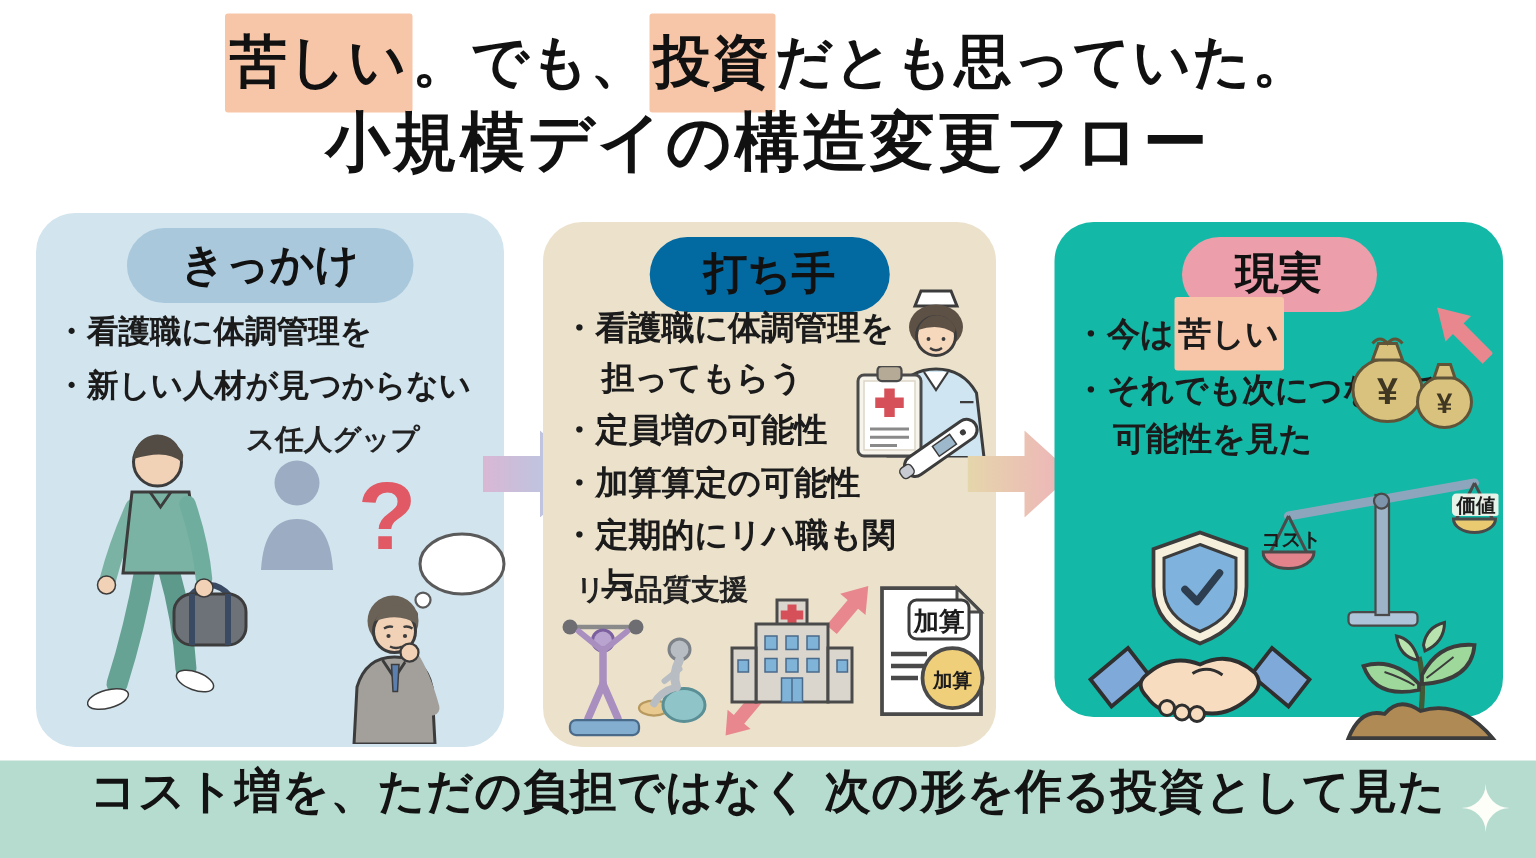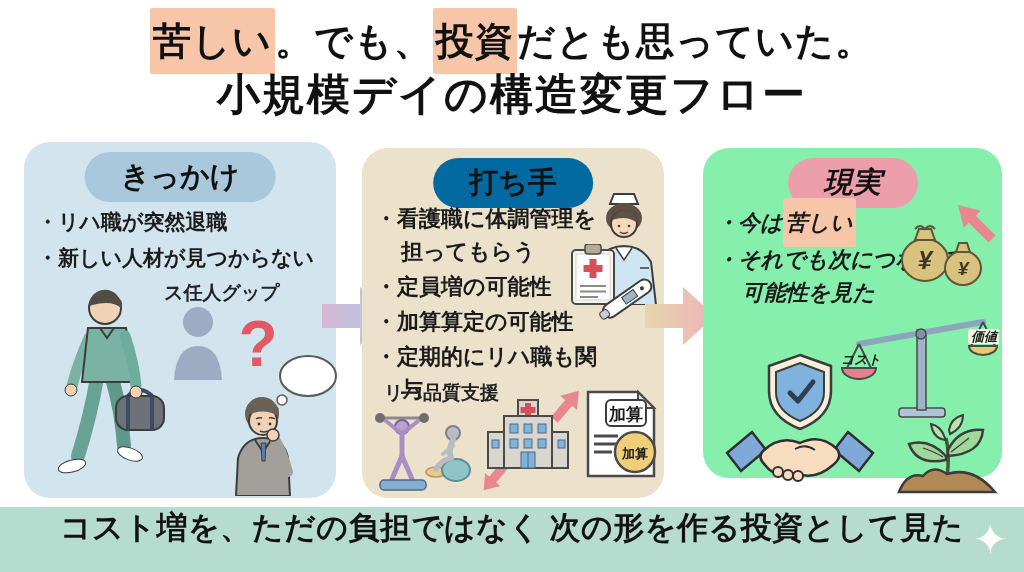--- a/index.html
+++ b/index.html
@@ -7,21 +7,21 @@
         font-family:"Liberation Sans","DejaVu Sans",sans-serif;color:#141414;}
   
   .title-line{position:absolute;left:0;width:100%;text-align:center;font-weight:900;color:#111;}
   #title1{top:16px;font-size:38px;letter-spacing:1px;}
   #title2{top:66px;font-size:43px;letter-spacing:2px;}
   .hl{background:#f7c5a7;padding:12px 3px;border-radius:2px;}
   
   .panel{position:absolute;border-radius:26px;}
   #panel-trigger{left:24px;top:142px;width:312px;height:356px;background:#d2e4ee;}
   #panel-actions{left:362px;top:148px;width:302px;height:350px;background:#ece2cc;}
-  #panel-reality{left:703px;top:148px;width:299px;height:330px;background:#86efac;font-style:italic;}
+  #panel-reality{left:703px;top:148px;width:299px;height:330px;background:#14b8a6;}
   .pill{position:absolute;top:10px;left:50%;transform:translateX(-50%);border-radius:30px;
         padding:5px 36px;font-size:29px;font-weight:900;color:#111;white-space:nowrap;}
   #panel-trigger .pill{background:#a9c8dc;}
   #panel-actions .pill{background:#0369a1;}
   #panel-reality .pill{background:#ec9fab;}
   .bullets{position:absolute;left:13px;right:6px;margin:0;padding:0;list-style:none;}
   .bullets li{font-weight:800;color:#1b1b1b;padding-left:26px;text-indent:-26px;line-height:1.5;margin-bottom:4px;}
   .bullets .bt{white-space:pre-line;}
   #panel-trigger .bullets{top:64px;}
   #panel-trigger .bullets li{font-size:21px;}
@@ -45,21 +45,21 @@
 <body>
 
 <div id="root">
 
   <div id="title1" class="title-line"><span class="hl">苦しい</span><span>。でも、</span><span class="hl">投資</span><span>だとも思っていた。</span></div>
   <div id="title2" class="title-line">小規模デイの構造変更フロー</div>
 
   <div id="panel-trigger" class="panel">
     <div class="pill">きっかけ</div>
     <ul class="bullets">
-      <li><span>・</span><span class="bt">リハ職が突然退職</span></li>
+      <li><span>・</span><span class="bt">看護職に体調管理を</span></li>
       <li><span>・</span><span class="bt">新しい人材が見つからない</span></li>
     </ul>
     <div class="caption" style="left:140px;top:138px;">ス任人グップ</div>
 
     <svg class="ill" style="left:18px;top:136px;" width="135" height="215" viewBox="0 0 135 215">
       <path d="M47,60 Q36,85 30,108" stroke="#7ab3a3" stroke-width="11" fill="none" stroke-linecap="round"></path>
       <circle cx="29" cy="112" r="6" fill="#f2d2b6" stroke="#3c3c3c"></circle>
       <path d="M55,100 Q48,140 36,178" stroke="#67a394" stroke-width="14" fill="none" stroke-linecap="round"></path>
       <path d="M70,100 Q80,135 82,168" stroke="#5e9a8b" stroke-width="14" fill="none" stroke-linecap="round"></path>
       <ellipse cx="30" cy="188" rx="14" ry="6" fill="#fff" stroke="#3c3c3c" transform="rotate(-15 30 188)"></ellipse>

